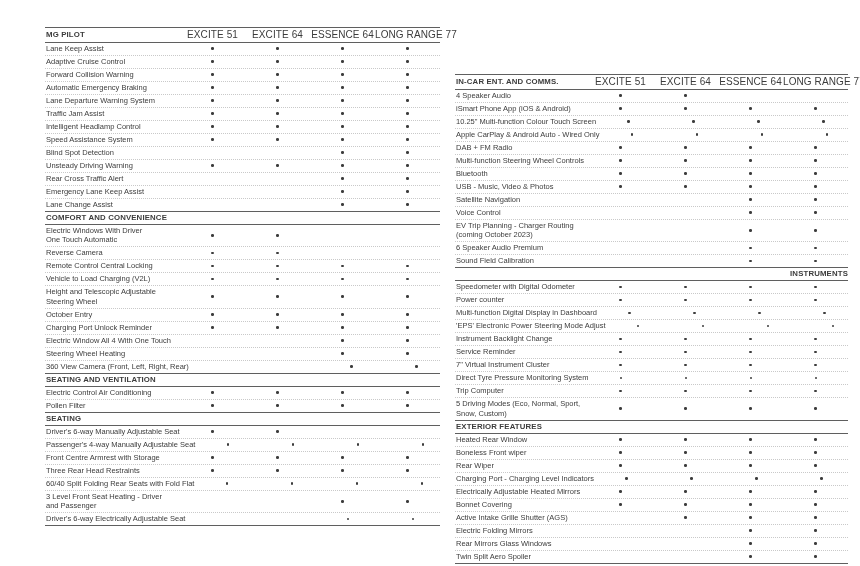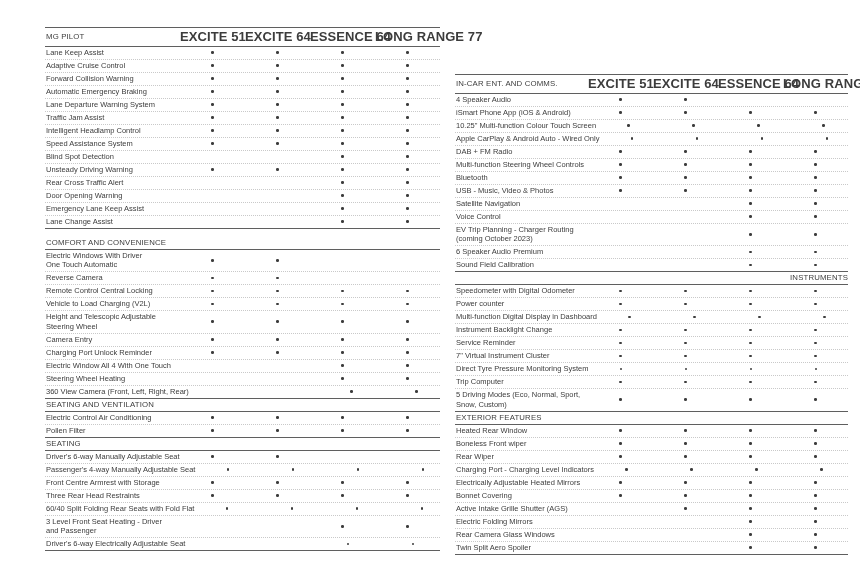--- a/index.html
+++ b/index.html
@@ -48,27 +48,27 @@
   }
   .feature{
     font-size:7.5px;
     line-height:9.5px;
     white-space:pre;
     padding-left:1px;
     overflow:visible;
   }
   .section-title{
     font-size:7.8px;
-    font-weight:normal;
+    font-weight:bold;
     letter-spacing:.15px;
     white-space:nowrap;
   }
   .col-head{
-    font-size:13px;
-    font-weight:bold;
+    font-size:10px;
+    font-weight:normal;
     letter-spacing:.1px;
     text-align:center;
     white-space:nowrap;
   }
   .dotcell{
     display:flex;
     justify-content:center;
     align-items:center;
     height:100%;
   }
@@ -242,31 +242,20 @@
         <div class="dotcell"></div>
         <div class="dotcell"></div>
         <div class="dotcell">
           <span class="dot"></span>
         </div>
         <div class="dotcell">
           <span class="dot"></span>
         </div>
       </div>
       <div class="row">
-        <div class="feature">Door Opening Warning</div>
-        <div class="dotcell"></div>
-        <div class="dotcell"></div>
-        <div class="dotcell">
-          <span class="dot"></span>
-        </div>
-        <div class="dotcell">
-          <span class="dot"></span>
-        </div>
-      </div>
-      <div class="row">
         <div class="feature">Emergency Lane Keep Assist</div>
         <div class="dotcell"></div>
         <div class="dotcell"></div>
         <div class="dotcell">
           <span class="dot"></span>
         </div>
         <div class="dotcell">
           <span class="dot"></span>
         </div>
       </div>
@@ -275,21 +264,21 @@
         <div class="dotcell"></div>
         <div class="dotcell"></div>
         <div class="dotcell">
           <span class="dot"></span>
         </div>
         <div class="dotcell">
           <span class="dot"></span>
         </div>
       </div>
       <div class="row section-row">
-        <div class="feature section-title" style="grid-column: 1 / -1; margin-top: 8px;">COMFORT AND CONVENIENCE</div>
+        <div class="feature section-title" style="grid-column: 1 / -1;">COMFORT AND CONVENIENCE</div>
       </div>
       <div class="row">
         <div class="feature">Electric Windows With Driver
 One Touch Automatic</div>
         <div class="dotcell">
           <span class="dot"></span>
         </div>
         <div class="dotcell">
           <span class="dot"></span>
         </div>
@@ -347,21 +336,21 @@
           <span class="dot"></span>
         </div>
         <div class="dotcell">
           <span class="dot"></span>
         </div>
         <div class="dotcell">
           <span class="dot"></span>
         </div>
       </div>
       <div class="row">
-        <div class="feature">Camera Entry</div>
+        <div class="feature">October Entry</div>
         <div class="dotcell">
           <span class="dot"></span>
         </div>
         <div class="dotcell">
           <span class="dot"></span>
         </div>
         <div class="dotcell">
           <span class="dot"></span>
         </div>
         <div class="dotcell">
@@ -769,20 +758,35 @@
           <span class="dot"></span>
         </div>
         <div class="dotcell">
           <span class="dot"></span>
         </div>
         <div class="dotcell">
           <span class="dot"></span>
         </div>
       </div>
       <div class="row">
+        <div class="feature">'EPS' Electronic Power Steering Mode Adjust</div>
+        <div class="dotcell">
+          <span class="dot"></span>
+        </div>
+        <div class="dotcell">
+          <span class="dot"></span>
+        </div>
+        <div class="dotcell">
+          <span class="dot"></span>
+        </div>
+        <div class="dotcell">
+          <span class="dot"></span>
+        </div>
+      </div>
+      <div class="row">
         <div class="feature">Instrument Backlight Change</div>
         <div class="dotcell">
           <span class="dot"></span>
         </div>
         <div class="dotcell">
           <span class="dot"></span>
         </div>
         <div class="dotcell">
           <span class="dot"></span>
         </div>
@@ -977,21 +981,21 @@
         <div class="dotcell"></div>
         <div class="dotcell"></div>
         <div class="dotcell">
           <span class="dot"></span>
         </div>
         <div class="dotcell">
           <span class="dot"></span>
         </div>
       </div>
       <div class="row">
-        <div class="feature">Rear Camera Glass Windows</div>
+        <div class="feature">Rear Mirrors Glass Windows</div>
         <div class="dotcell"></div>
         <div class="dotcell"></div>
         <div class="dotcell">
           <span class="dot"></span>
         </div>
         <div class="dotcell">
           <span class="dot"></span>
         </div>
       </div>
       <div class="row">

